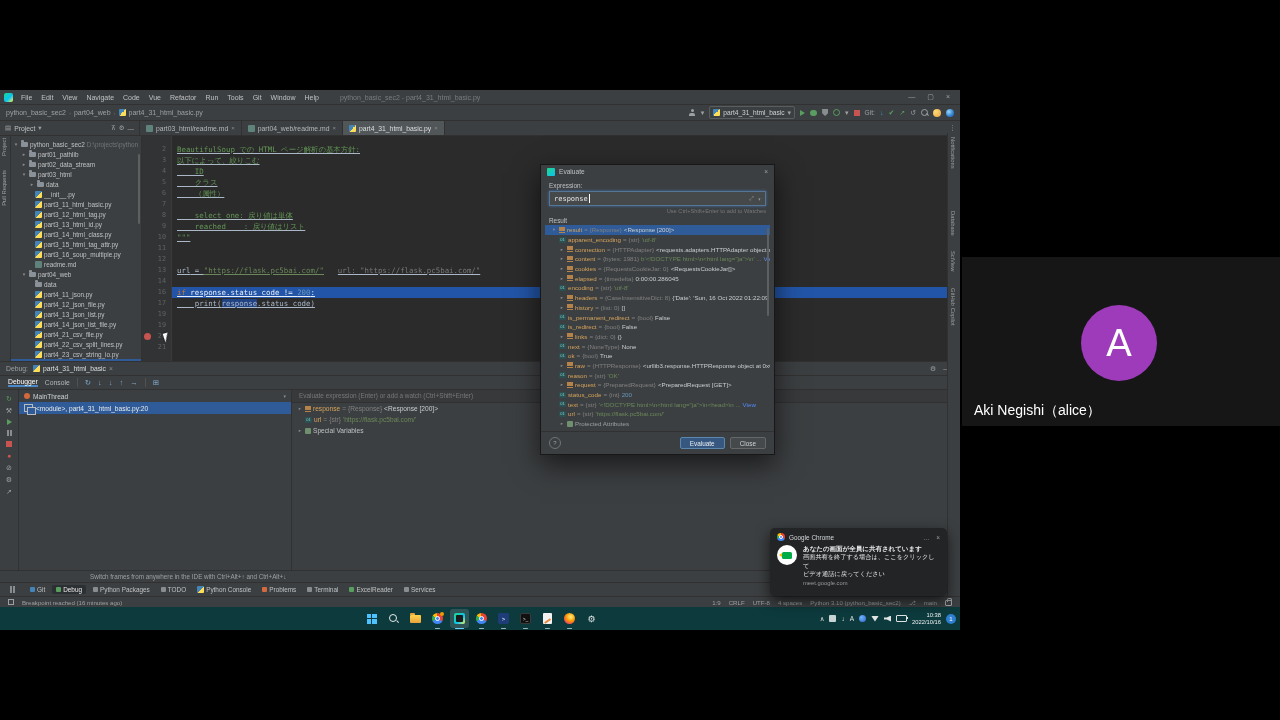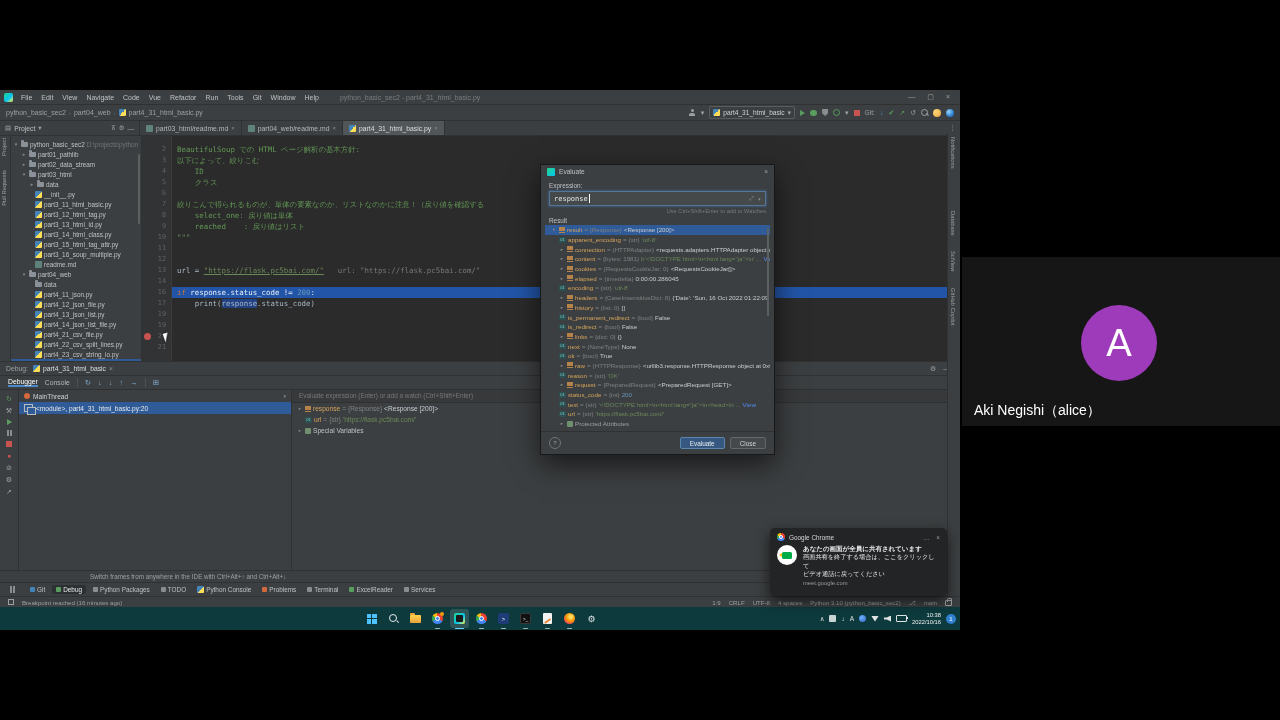--- a/index.html
+++ b/index.html
@@ -49,21 +49,21 @@
   .exp{width:6px;flex:none;color:#8a8d8f;font-size:5px;text-align:center;}
   .fico{width:7px;height:5.5px;background:#8a9199;border-radius:1px;position:relative;flex:none;margin-top:1px;}
   .fico::before{content:"";position:absolute;left:0;top:-1.5px;width:3px;height:1.5px;background:#8a9199;border-radius:1px 1px 0 0;}
   .root-path{color:#6f7577;}
   .tscroll{position:absolute;right:1px;top:18px;width:2px;height:70px;background:#5d6060;border-radius:1px;}
   .editor{flex:1;background:#2b2b2b;display:flex;min-width:0;position:relative;font-family:"DejaVu Sans Mono",monospace;}
   .gutter{width:30px;flex:none;background:#313335;border-right:1px solid #3a3a3a;padding-top:8px;box-sizing:border-box;}
   .gut-row{height:11px;line-height:11px;text-align:right;padding-right:5px;color:#606366;font-size:6.8px;position:relative;}
   .bpdot{position:absolute;left:2px;top:2px;width:7px;height:7px;border-radius:50%;background:#c75450;}
   .codecol{flex:1;padding-top:8px;min-width:0;}
-  .cl{height:11px;line-height:11px;font-size:7.4px;white-space:pre;padding-left:5px;color:#a9b7c6;overflow:hidden;}
+  .cl{height:11px;line-height:11px;font-size:7.4px;white-space:pre;padding-left:5px;color:#a9b7c6;overflow:hidden;text-decoration:underline;}
   .cl.exec{background:#2255a8;color:#e8eef7;}
   .doc{color:#629755;} .kw{color:#cc7832;} .lnk{color:#6a8759;text-decoration:underline;} .numv{color:#6897bb;}
   .ihint{color:#787878;margin-left:14px;} .ihintv{color:#c8a04c;}
   .selword{background:#214283;border-radius:1px;}
   .fold{background:#3a3d41;border:1px solid #4d4f51;color:#8a8d8f;padding:0 2px;border-radius:1px;font-size:6.4px;}
   .mcursor{position:absolute;left:22px;top:197px;width:0;height:0;border-top:9px solid #fff;border-right:5px solid transparent;transform:rotate(-18deg);filter:drop-shadow(0 0 1px #000);z-index:6;}
   .estripe{position:absolute;right:0;top:0;bottom:0;width:3px;}
   .etick{position:absolute;right:0;width:3px;height:2px;}
   
   .debug{height:208px;flex:none;border-top:1px solid #313131;display:flex;flex-direction:column;background:#3c3f41;}
@@ -399,22 +399,22 @@
             <div class="gut-row">19</div>
             <div class="gut-row"><span class="bpdot"></span><span>20</span></div>
             <div class="gut-row">21</div>
             <span class="mcursor"></span>
           </div>
           <div class="codecol">
             <div class="cl"><span class="doc">BeautifulSoup での HTML ページ解析の基本方針:</span></div>
             <div class="cl"><span class="doc">以下によって、絞りこむ</span></div>
             <div class="cl"><span class="doc">    ID</span></div>
             <div class="cl"><span class="doc">    クラス</span></div>
+            <div class="cl"><span class="doc">    （属性）</span></div>
             <div class="cl"><span class="doc"></span></div>
-            <div class="cl"><span class="doc">絞りこんで得られるものが、単体の要素なのか、リストなのかに注意！（戻り値を確認する</span></div>
             <div class="cl"><span class="doc">    select_one: 戻り値は単体</span></div>
             <div class="cl"><span class="doc">    reached    : 戻り値はリスト</span></div>
             <div class="cl"><span class="doc">"""</span></div>
             <div class="cl"><span class="doc"></span></div>
             <div class="cl"><span class="doc"></span></div>
             <div class="cl"><span>url</span><span> = </span><span class="lnk">"https://flask.pc5bai.com/"</span><span class="ihint">url: "https://flask.pc5bai.com/"</span></div>
             <div class="cl"><span class="doc"></span></div>
             <div class="cl exec"><span class="kw">if</span><span> response.status_code != </span><span class="numv">200</span><span>:</span></div>
             <div class="cl"><span>    print(</span><span class="selword">response</span><span>.status_code)</span></div>
           </div>

